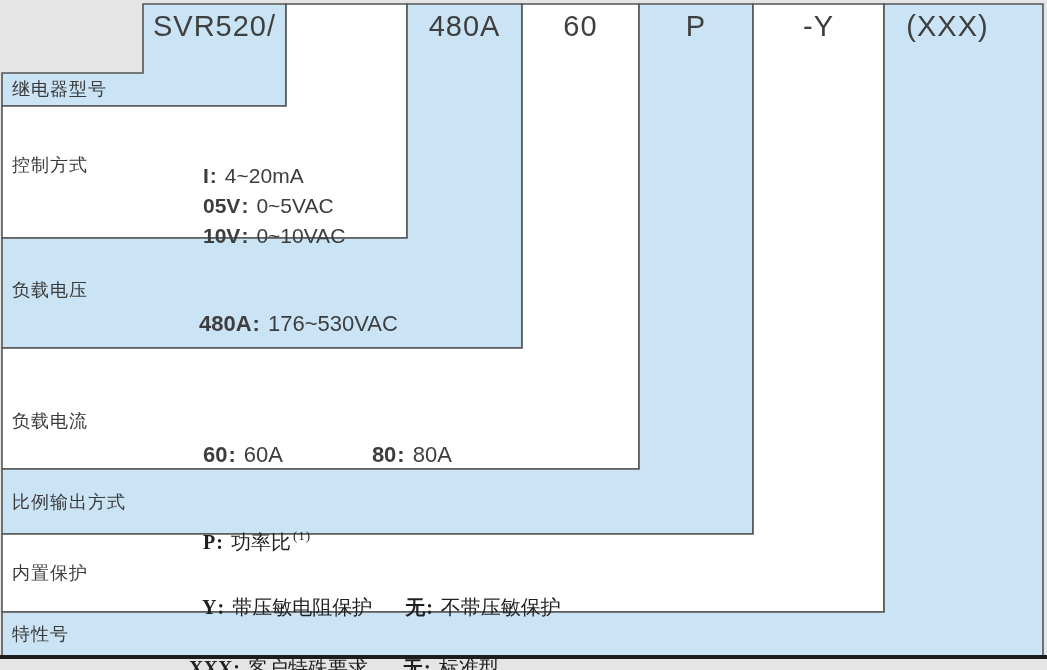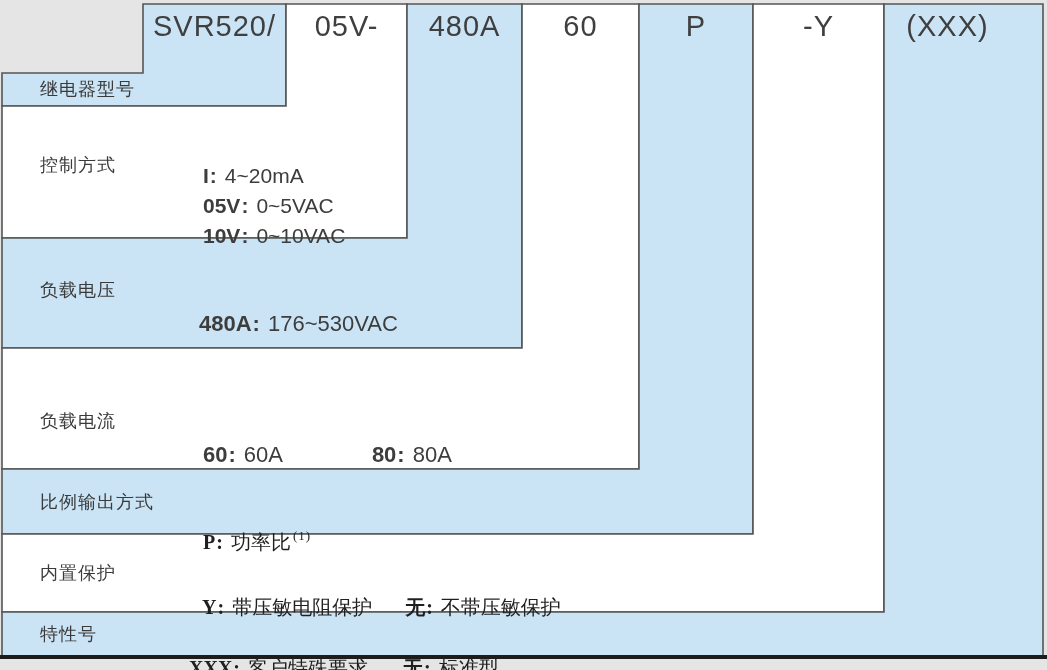--- a/index.html
+++ b/index.html
@@ -11,21 +11,21 @@
   .blk{stroke:#555555;stroke-width:1.6px;}
   
   .seg{
     position:absolute;top:8px;height:36px;line-height:36px;text-align:center;
     font-size:29px;letter-spacing:1px;color:#3f3f3f;white-space:nowrap;
   }
   
   .rlabel{
     position:absolute;left:12px;height:24px;line-height:32px;
     font-family:"Liberation Serif","DejaVu Serif",serif;
-    font-size:18px;color:#3a3a3a;white-space:nowrap;letter-spacing:1px;margin-left:28px;
+    font-size:18px;color:#3a3a3a;white-space:nowrap;letter-spacing:1px;
   }
   
   .vals{position:absolute;white-space:nowrap;margin-top:34px;}
   .sansvals{font-size:21px;color:#3d3d3d;}
   .sansvals .vline{height:30px;line-height:30px;}
   .bigvals{font-size:22px;color:#3d3d3d;height:32px;line-height:32px;text-align:center;}
   .serifvals{
     font-family:"Liberation Serif","DejaVu Serif",serif;
     font-size:20px;color:#1f1f1f;height:32px;line-height:32px;
   }
@@ -49,21 +49,20 @@
     <polygon class="blk" points="286,4 407,4 407,238 2,238 2,106 286,106" fill="#ffffff"></polygon>
     <polygon class="blk" points="407,4 522,4 522,348 2,348 2,238 407,238" fill="#cbe4f5"></polygon>
     <polygon class="blk" points="522,4 639,4 639,469 2,469 2,348 522,348" fill="#ffffff"></polygon>
     <polygon class="blk" points="639,4 753,4 753,534 2,534 2,469 639,469" fill="#cbe4f5"></polygon>
     <polygon class="blk" points="753,4 884,4 884,612 2,612 2,534 753,534" fill="#ffffff"></polygon>
     <polygon class="blk" points="884,4 1043,4 1043,656 2,656 2,612 884,612" fill="#cbe4f5"></polygon>
     <rect x="0" y="655" width="1047" height="4" fill="#1c1c1c"></rect>
   </svg>
 
   <div class="seg" style="left:143px;width:143px">SVR520/</div>
-  <div class="seg" style="left:286px;width:121px">05V-</div>
   <div class="seg" style="left:407px;width:115px">480A</div>
   <div class="seg" style="left:522px;width:117px">60</div>
   <div class="seg" style="left:639px;width:114px">P</div>
   <div class="seg" style="left:753px;width:131px">-Y</div>
   <div class="seg" style="left:884px;width:127px">(XXX)</div>
 
   <div class="rlabel" style="top:73px">继电器型号</div>
 
   <div class="rlabel" style="top:149px">控制方式</div>
   <div class="vals sansvals" style="left:203px;top:127px">

